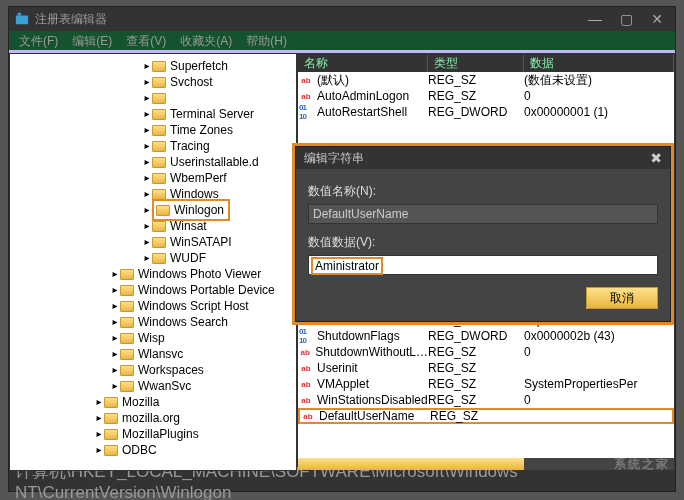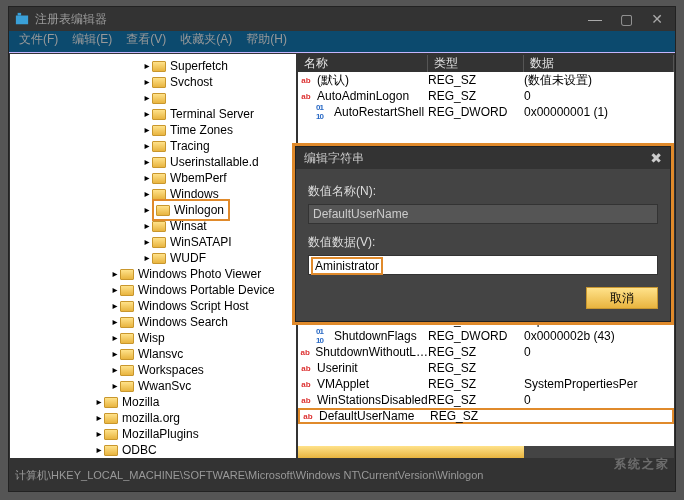--- a/index.html
+++ b/index.html
@@ -3,50 +3,50 @@
 <meta charset="utf-8">
 <style>
   * { margin: 0; padding: 0; box-sizing: border-box; font-family: "SimSun", "Microsoft YaHei", Arial, sans-serif; font-size: 12px; }
   body { background: #555; width: 684px; height: 500px; overflow: hidden; position: relative; }
   .window { position: absolute; left: 8px; top: 6px; right: 8px; bottom: 8px; background: #333; border: 1px solid #222; display: flex; flex-direction: column; }
   .titlebar { height: 24px; background: #333; color: #999; display: flex; align-items: center; padding: 0 6px; }
   .title-icon { width: 14px; height: 14px; margin-right: 6px; }
   .title-text { flex: 1; }
   .win-btns { display: flex; gap: 18px; padding-right: 6px; }
   .win-btn { color: #aaa; font-size: 14px; line-height: 14px; cursor: default; }
-  .menubar { height: 22px; background: #0c4a6e; color: #999; display: flex; align-items: flex-start; padding: 0 10px; gap: 14px; border-bottom: 1px solid #c4b5fd; }
+  .menubar { height: 22px; background: #14532d; color: #999; display: flex; align-items: flex-end; padding: 0 10px; gap: 14px; border-bottom: 3px solid #c4b5fd; }
   .menu-item { cursor: default; }
   .content { flex: 1; display: flex; background: #333; overflow: hidden; }
   .tree-pane { width: 288px; background: #fff; overflow: hidden; position: relative; border: 1px solid #333; }
   .tree { padding: 4px 0; line-height: 16px; color: #000; font-size: 11px; }
   .row { display: flex; align-items: center; height: 16px; white-space: nowrap; }
   .exp { width: 10px; text-align: center; color: #000; font-size: 10px; }
   .folder { width: 14px; height: 11px; background: linear-gradient(#ffe28a,#e8b43f); border: 1px solid #c9972d; border-radius: 1px; margin-right: 2px; flex-shrink: 0; }
   .lbl { padding: 0 2px; }
   .sel-box { border: 2px solid #e08a2b; display: inline-flex; align-items: center; padding: 1px 2px; }
 
   .list-pane { flex: 1; background: #fff; border: 1px solid #333; display: flex; flex-direction: column; overflow: hidden; }
-  .cols { display: flex; background: #333; color: #e5e5e5; height: 18px; align-items: center; }
+  .cols { display: flex; background: #333; color: #86efac; height: 18px; align-items: center; }
   .col { border-right: 1px solid #555; padding: 0 6px; }
   .c0 { width: 130px; } .c1 { width: 96px; } .c2 { flex: 1; }
   .list { flex: 1; overflow: hidden; }
   .lrow { display: flex; align-items: center; height: 16px; font-size: 11px; color: #000; }
   .lrow .lc0 { width: 130px; display: flex; align-items: center; padding-left: 1px; }
   .lrow .lc1 { width: 96px; }
   .lrow .lc2 { flex: 1; white-space: nowrap; overflow: hidden; }
   .vicon { width: 14px; height: 14px; margin-right: 4px; display: inline-flex; align-items: center; justify-content: center; font-size: 8px; font-weight: bold; border-radius: 2px; }
   .vicon.ab { color: #d33; }
-  .vicon.oh { color: #2a6ac5; letter-spacing: -1px; margin-left: 17px; }
+  .vicon.oh { color: #2a6ac5; letter-spacing: -1px; }
   .list-hl { border: 2px solid #e08a2b; }
 
   .list-scroll { height: 12px; background: #333; display: flex; }
   .sb-track { flex: 1; background: #444; position: relative; }
   .sb-thumb { position: absolute; left: 0; top: 0; bottom: 0; width: 60%; background: linear-gradient(#ffe28a,#e8b43f); }
 
-  .status { height: 32px; background: #333; color: #999; display: flex; align-items: center; padding: 0 6px; font-size: 11px; }
+  .status { height: 20px; background: #333; color: #999; display: flex; align-items: center; padding: 0 6px; font-size: 17px; }
 
   
   .dialog-wrap { position: absolute; left: 292px; top: 143px; width: 382px; border: 3px solid #e08a2b; }
   .dialog { background: #444; border: 1px solid #222; }
   .dlg-title { background: #333; color: #ccc; height: 22px; display: flex; align-items: center; padding: 0 8px; }
   .dlg-title-text { flex: 1; }
   .dlg-close { color: #ccc; font-size: 14px; }
   .dlg-body { padding: 10px 12px 12px; color: #ddd; }
   .dlg-lbl { margin: 4px 0 4px; }
   .dlg-field { width: 100%; height: 20px; background: #555; border: 1px solid #333; padding: 2px 4px; color: #ccc; }

